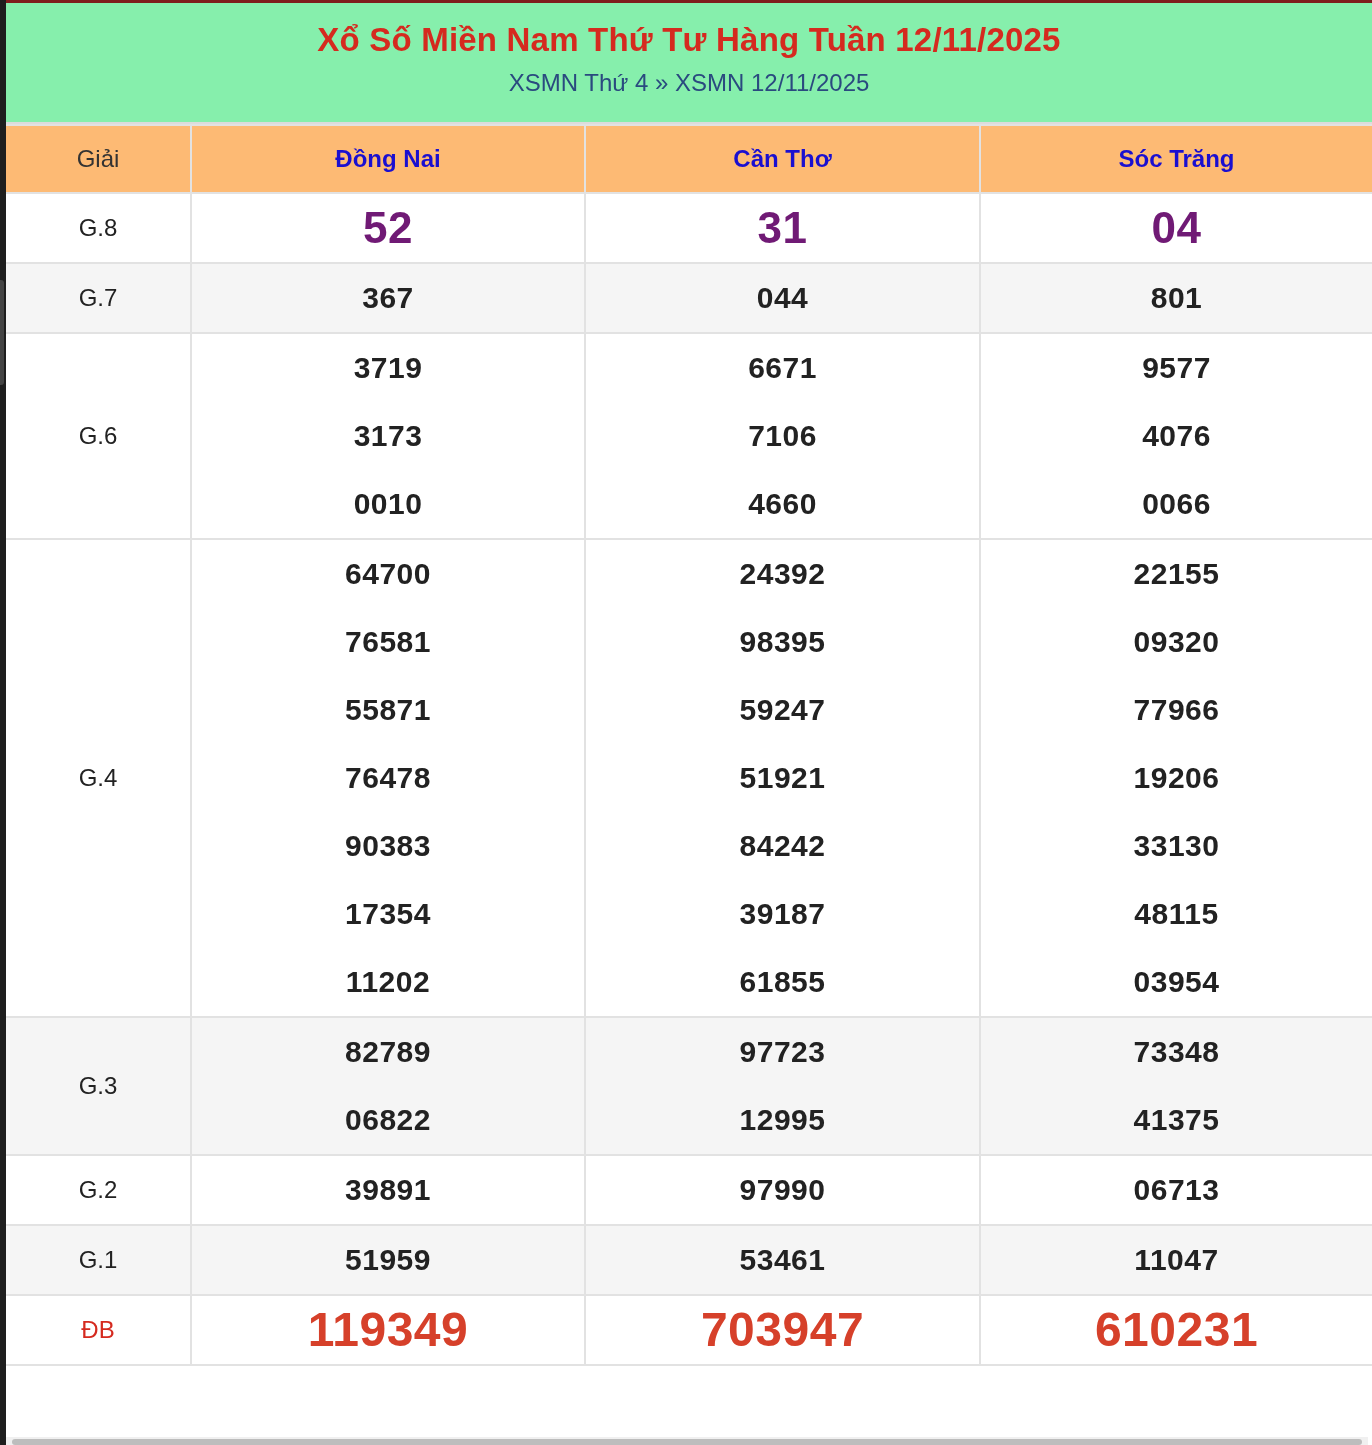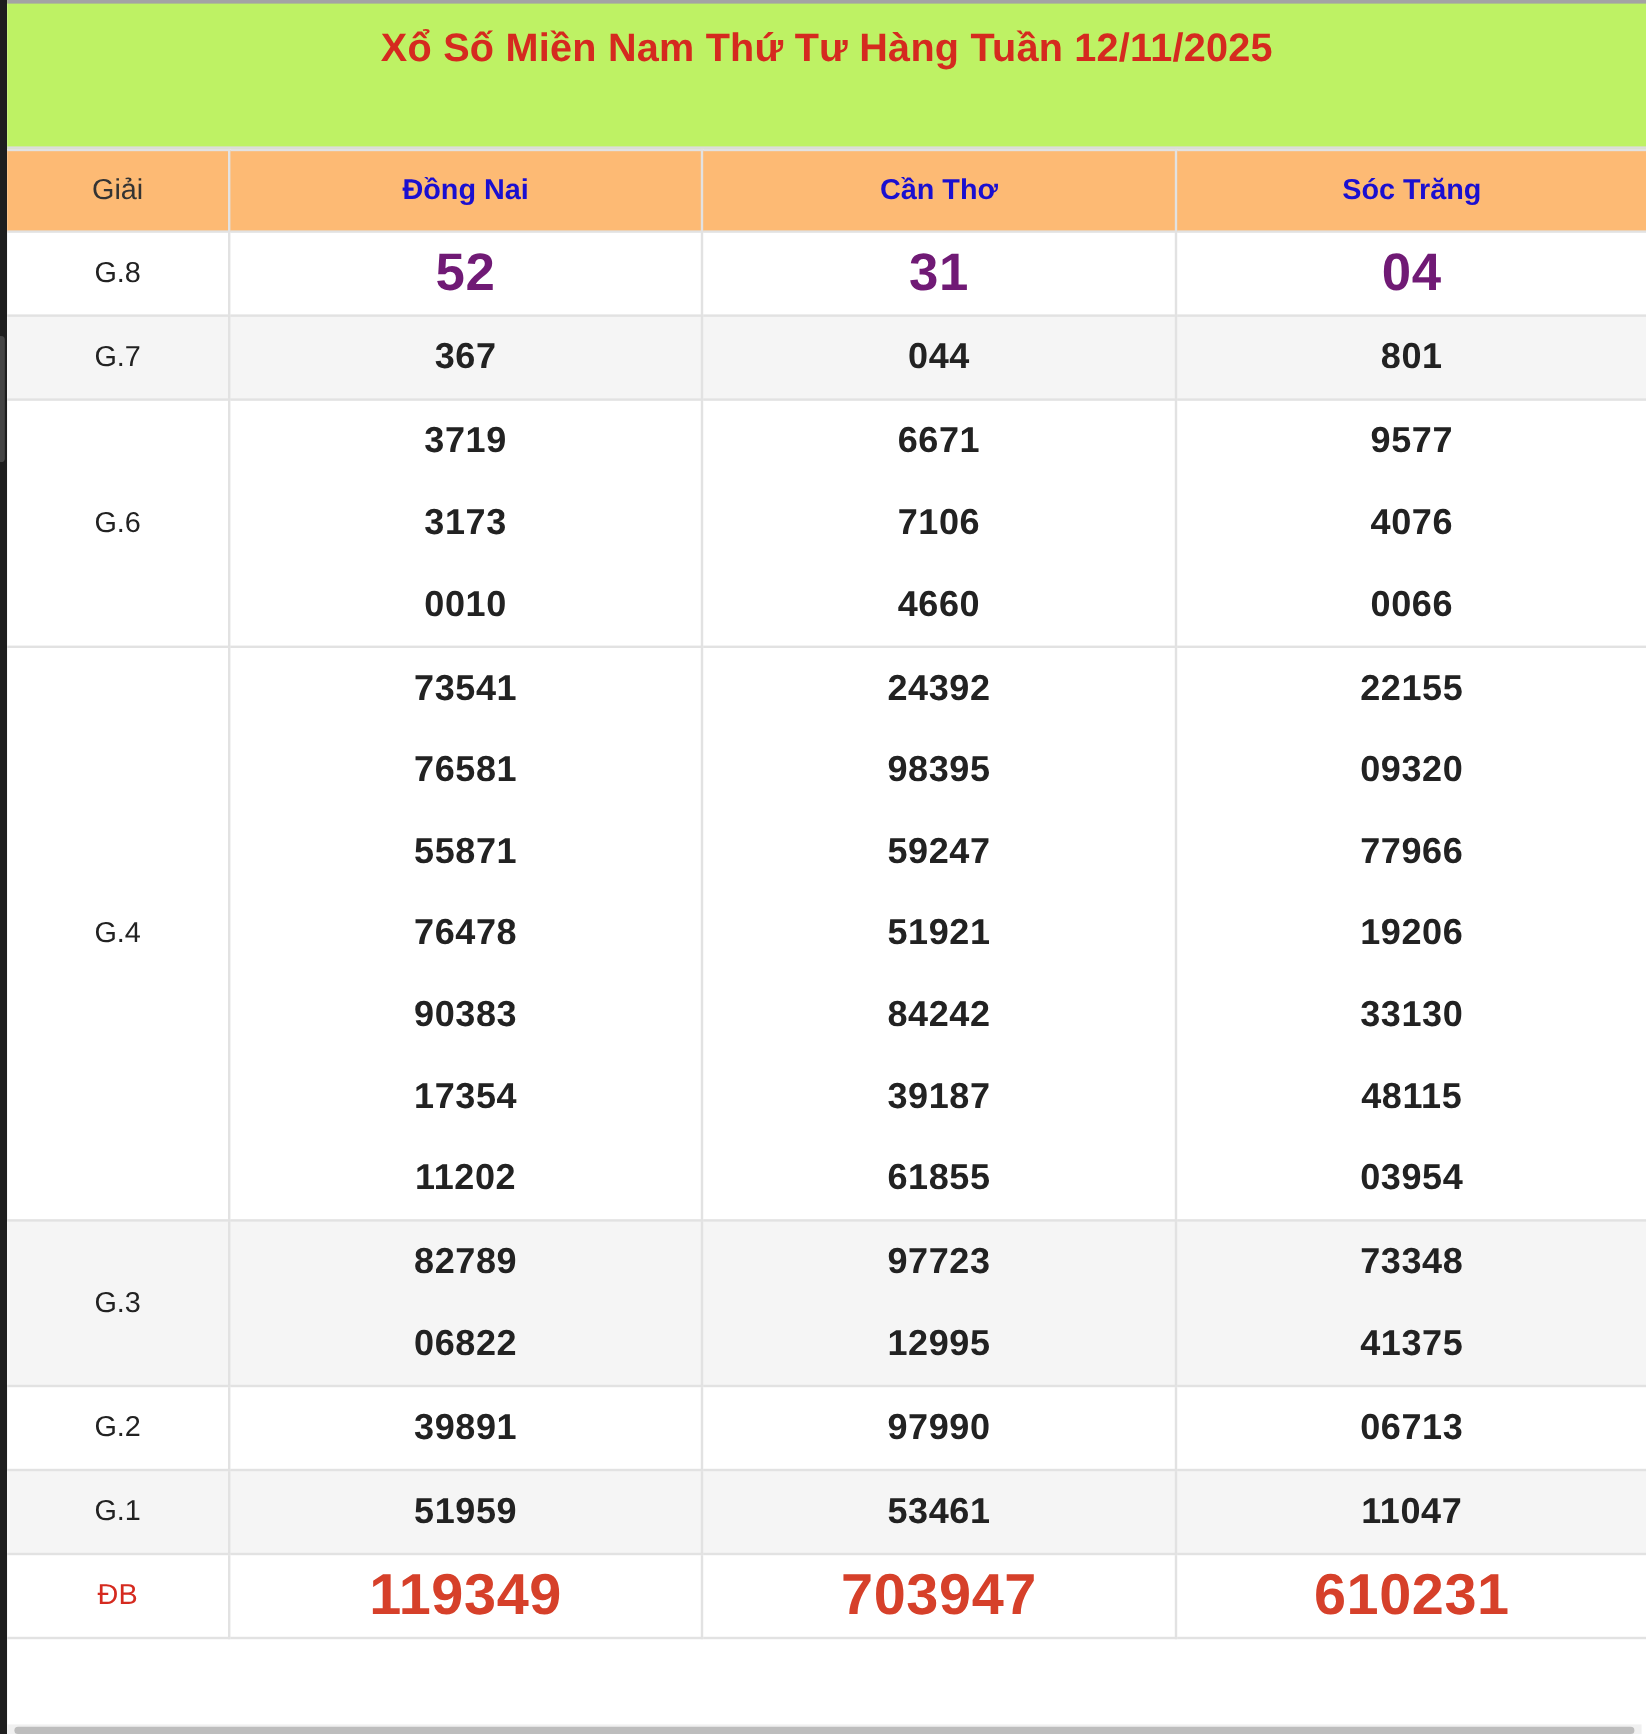--- a/index.html
+++ b/index.html
@@ -16,22 +16,22 @@
     .left-edge .grip {
       position: absolute; left: 0; top: 280px; width: 4px; height: 105px;
       background: #444; border-radius: 0 3px 3px 0;
     }
     .page {
       position: absolute; left: 6px; top: 0; width: 1366px; height: 1445px;
       background: #fff;
     }
     .header {
       height: 124px;
-      background: #bef264;
-      border-top: 3px solid #a3a3a3;
+      background: #86efac;
+      border-top: 3px solid #7f1d1d;
       border-bottom: 2px solid #dcdcdc;
       box-sizing: border-box;
       text-align: center;
     }
     .title {
       margin: 0; padding-top: 17px;
       font-size: 33px; font-weight: bold; color: #d52a1f;
       line-height: 40px;
       letter-spacing: 0.2px;
     }
@@ -86,20 +86,25 @@
 </head>
 <body>
 
 <div class="left-edge">
     <div class="grip"></div>
   </div>
 
 <div class="page">
   <div class="header">
     <h1 class="title">Xổ Số Miền Nam Thứ Tư Hàng Tuần 12/11/2025</h1>
+    <div class="subtitle">
+      <a href="#">XSMN Thứ 4</a>
+      <span>»</span>
+      <a href="#">XSMN 12/11/2025</a>
+    </div>
   </div>
 
   <table>
     <colgroup>
         <col class="c0">
         <col class="c1">
         <col class="c2">
         <col class="c3">
       </colgroup>
     <thead>
@@ -154,21 +159,21 @@
           <span class="num">9577</span>
           <span class="num">4076</span>
           <span class="num">0066</span>
         </td>
       </tr>
 
 
       <tr>
         <td class="label">G.4</td>
         <td>
-          <span class="num">73541</span>
+          <span class="num">64700</span>
           <span class="num">76581</span>
           <span class="num">55871</span>
           <span class="num">76478</span>
           <span class="num">90383</span>
           <span class="num">17354</span>
           <span class="num">11202</span>
         </td>
         <td>
           <span class="num">24392</span>
           <span class="num">98395</span>

